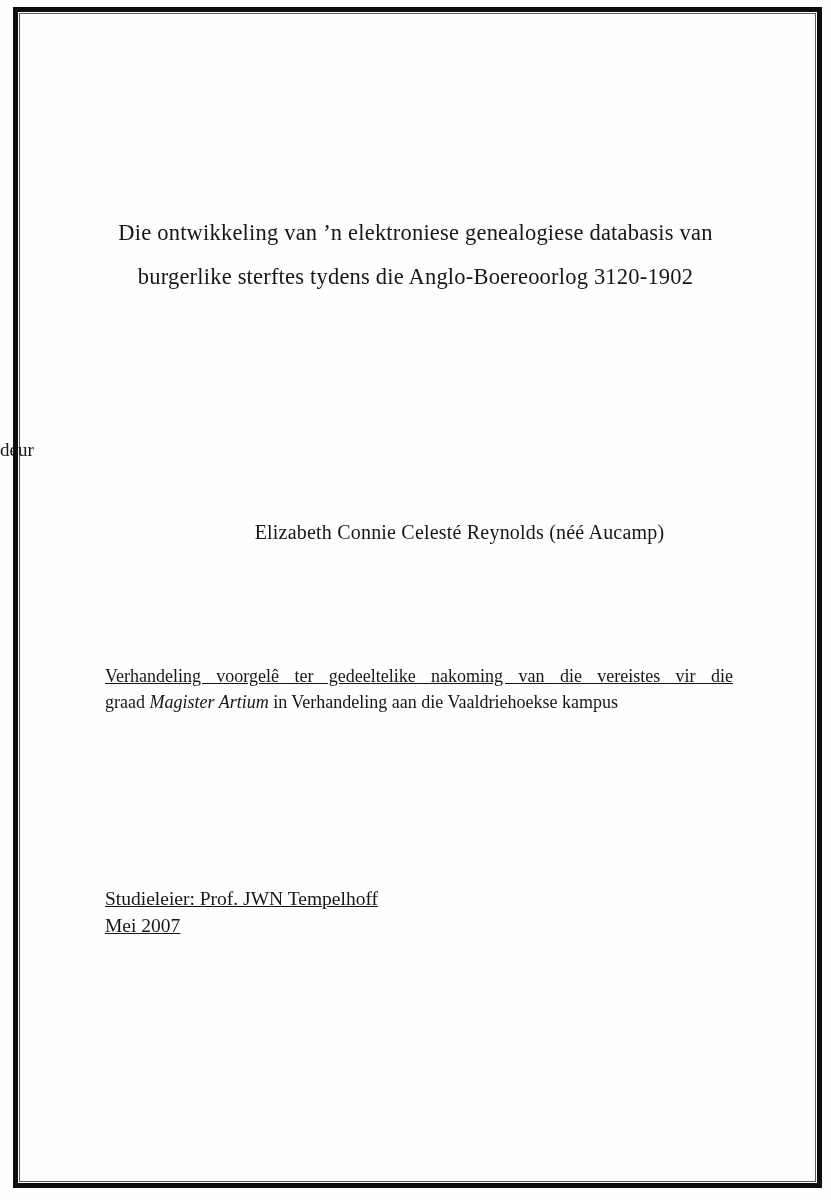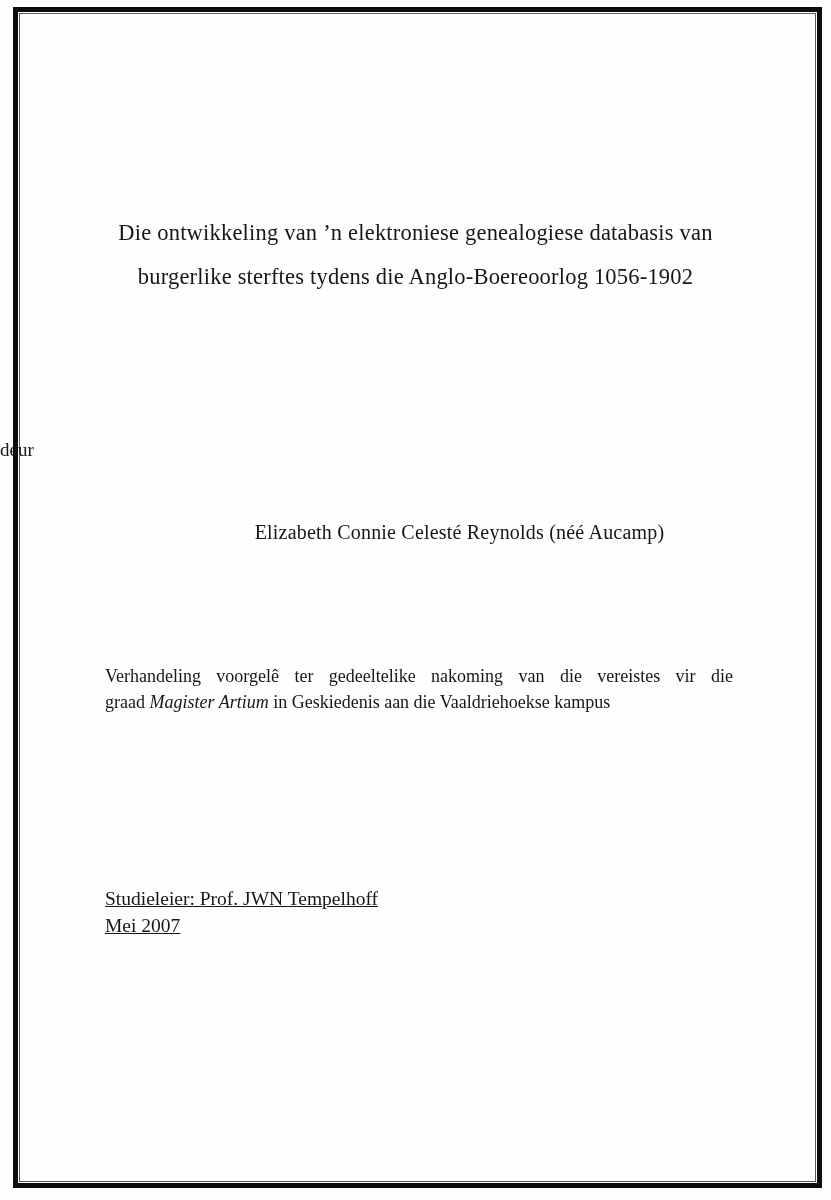--- a/index.html
+++ b/index.html
@@ -63,20 +63,21 @@
     position: absolute;
     top: 663px;
     left: 105px;
     width: 628px;
     font-size: 18px;
     line-height: 26px;
   }
   .statement .just {
     text-align: justify;
     text-align-last: justify;
+    text-decoration: underline;
   }
   .statement .it {
     font-style: italic;
   }
   .supervisor-block {
     position: absolute;
     top: 885px;
     left: 105px;
     font-size: 19.5px;
     line-height: 27px;
@@ -115,30 +116,30 @@
 <body>
 
 <div class="page">
 
   <div class="frame-outer">
     <div class="frame-inner"></div>
   </div>
 
   <div class="title-block">
     <div>Die ontwikkeling van ’n elektroniese genealogiese databasis van</div>
-    <div>burgerlike sterftes tydens die Anglo-Boereoorlog 1056-1902</div>
+    <div>burgerlike sterftes tydens die Anglo-Boereoorlog 3120-1902</div>
   </div>
 
   <div class="byline">deur</div>
 
   <div class="author">Elizabeth Connie Celesté Reynolds (néé Aucamp)</div>
 
   <div class="statement">
     <div class="just">Verhandeling voorgelê ter gedeeltelike nakoming van die vereistes vir die</div>
-    <div><span>graad </span><span class="it">Magister Artium</span><span> in Geskiedenis aan die Vaaldriehoekse kampus</span></div>
+    <div><span>graad </span><span class="it">Magister Artium</span><span> in Verhandeling aan die Vaaldriehoekse kampus</span></div>
   </div>
 
   <div class="supervisor-block">
     <div>Studieleier: Prof. JWN Tempelhoff</div>
     <div>Mei 2007</div>
   </div>
 
 
 </div>
 

